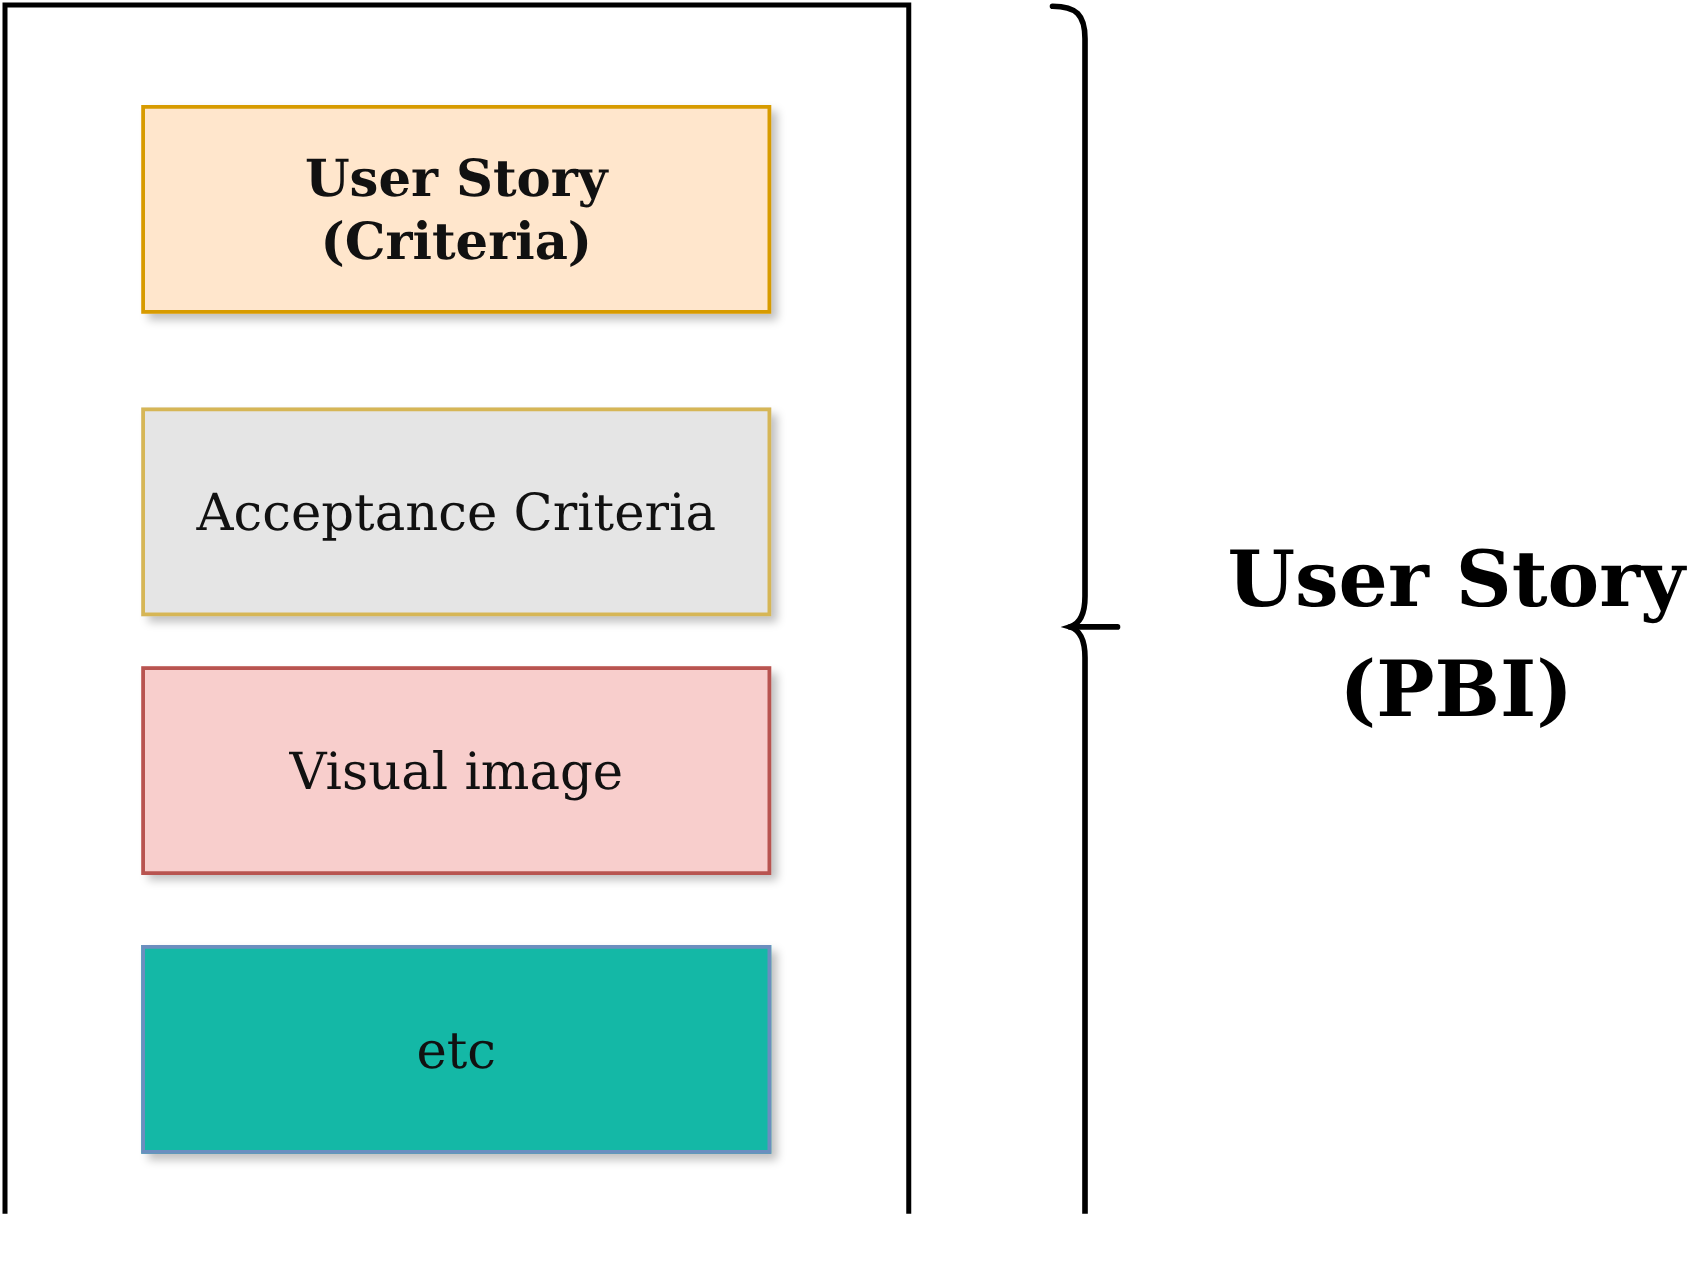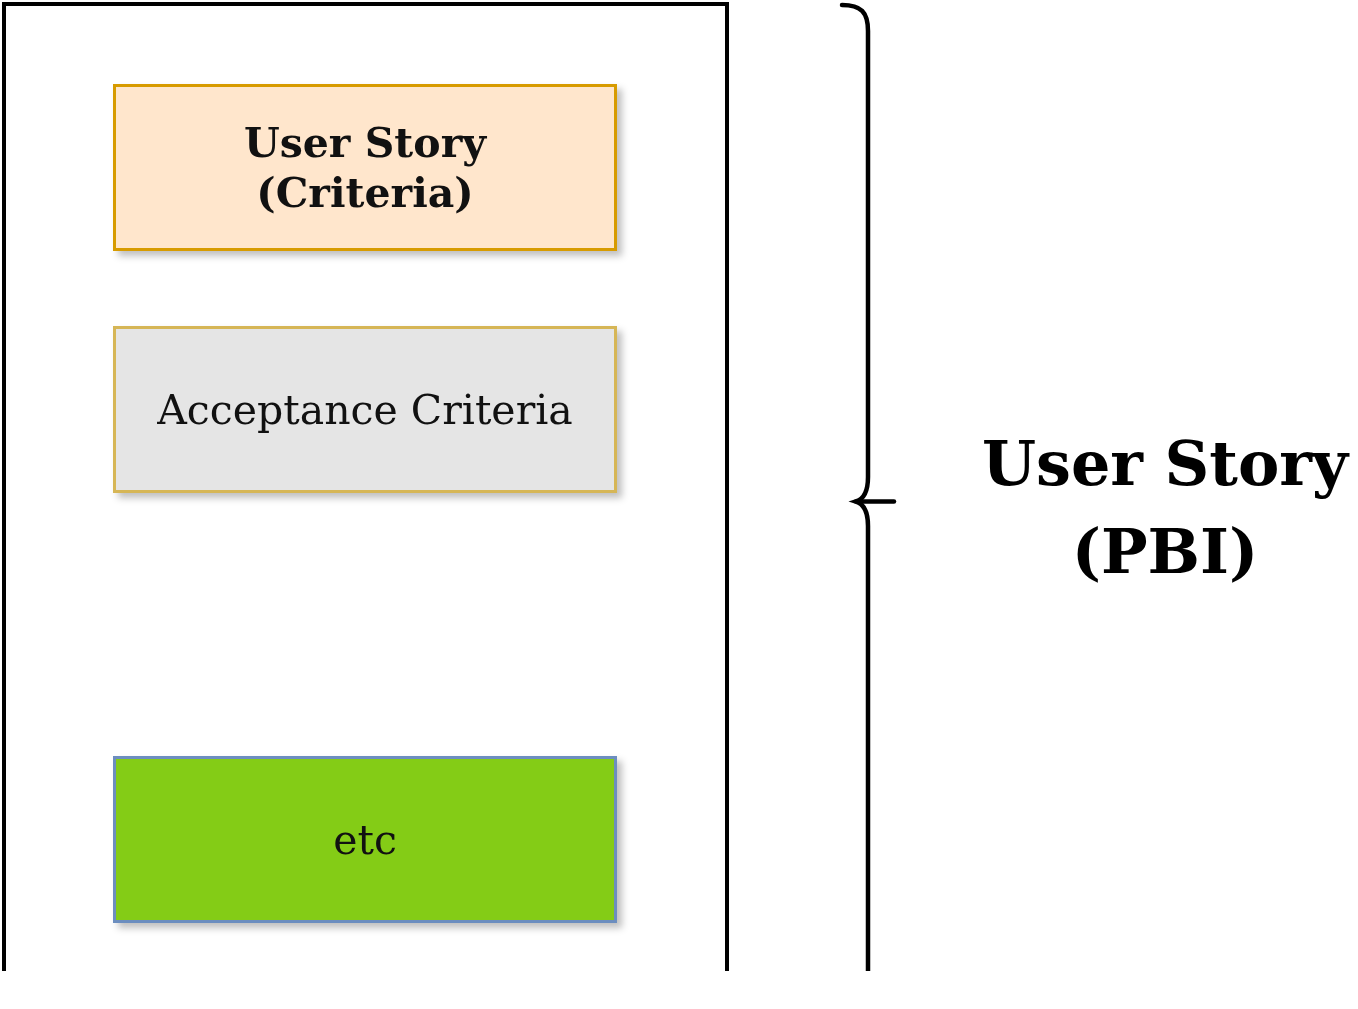--- a/index.html
+++ b/index.html
@@ -55,21 +55,21 @@
     background: #e5e5e5;
     border-color: #D6B656;
   }
   .box-visual {
     top: 527px;
     background: #F8CECC;
     border-color: #B85450;
   }
   .box-etc {
     top: 750px;
-    background: #84cc16;
+    background: #14b8a6;
     border-color: #6C8EBF;
   }
   .brace-svg {
     position: absolute;
     left: 0;
     top: 0;
     width: 1358px;
     height: 1009px;
     pointer-events: none;
   }
@@ -94,20 +94,23 @@
 
     <div class="story-box box-sentence">
       <span>User Story</span>
       <span>(Criteria)</span>
     </div>
 
     <div class="story-box box-criteria">
       <span>Acceptance Criteria</span>
     </div>
 
+    <div class="story-box box-visual">
+      <span>Visual image</span>
+    </div>
 
     <div class="story-box box-etc">
       <span>etc</span>
     </div>
 
   </div>
 
   <svg class="brace-svg" viewBox="0 0 1358 1009" xmlns="http://www.w3.org/2000/svg" aria-hidden="true">
     <path d="M 842 5
              C 861 5 868 12 868 31

